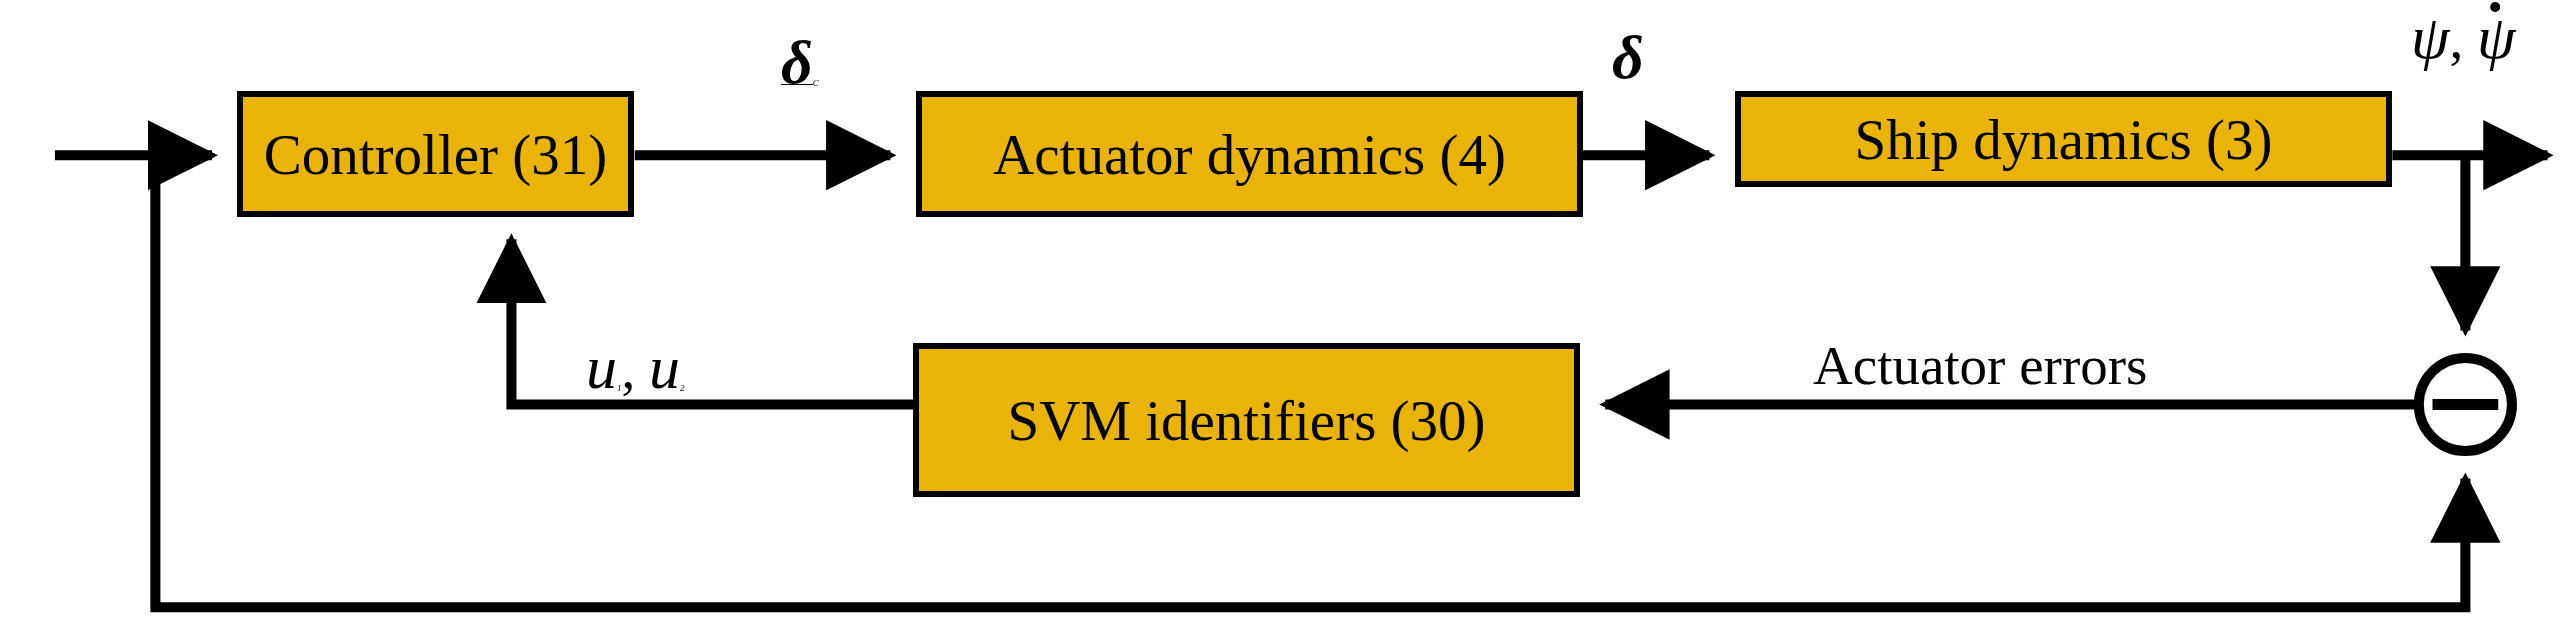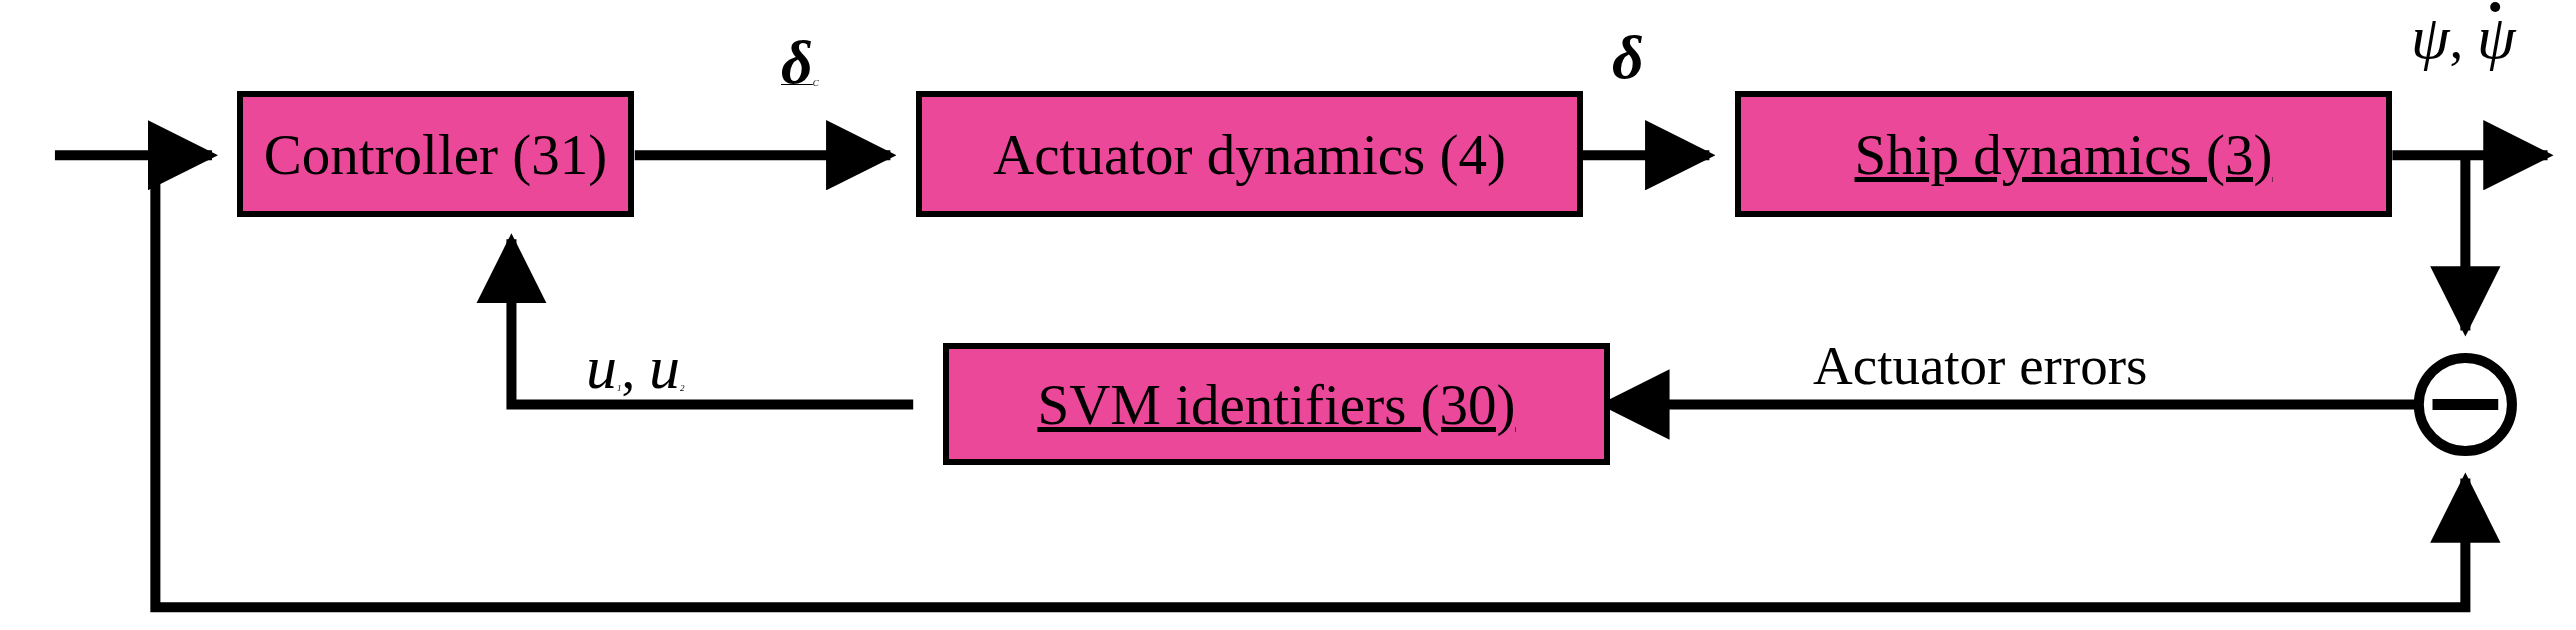--- a/index.html
+++ b/index.html
@@ -20,21 +20,21 @@
   svg.wires {
     position: absolute;
     left: 0;
     top: 0;
     width: 2576px;
     height: 630px;
   }
   .blk {
     position: absolute;
     box-sizing: border-box;
-    background: #ec4899;
+    background: #eab308;
     border: 6.4px solid #000000;
     display: flex;
     align-items: center;
     justify-content: center;
   }
   .blk-label {
     font-family: "Liberation Serif", "DejaVu Serif", serif;
     font-size: 57px;
     color: #000000;
     white-space: nowrap;
@@ -128,25 +128,25 @@
   </svg>
 
   <div class="blk" style="left:237px; top:91px; width:397px; height:126px;">
     <span class="blk-label">Controller (31)</span>
   </div>
 
   <div class="blk" style="left:916px; top:91px; width:667px; height:126px;text-align:right;">
     <span class="blk-label">Actuator dynamics (4)</span>
   </div>
 
-  <div class="blk" style="left:1735px; top:91px; width:657px; height:126px;text-decoration:underline;">
+  <div class="blk" style="left:1735px; top:91px; width:657px; height:96px;">
     <span class="blk-label">Ship dynamics (3)</span>
   </div>
 
-  <div class="blk" style="left:943px; top:343px; width:667px; height:122px;text-decoration:underline;">
+  <div class="blk" style="left:913px; top:343px; width:667px; height:154px;">
     <span class="blk-label">SVM identifiers (30)</span>
   </div>
 
 
   <div class="sig" style="left:781px; top:31px;text-decoration:underline;">
     <span class="math">δ</span><span class="math-lt sub">C</span>
   </div>
 
   <div class="sig" style="left:1612px; top:25.6px;">
     <span class="math">δ</span>

